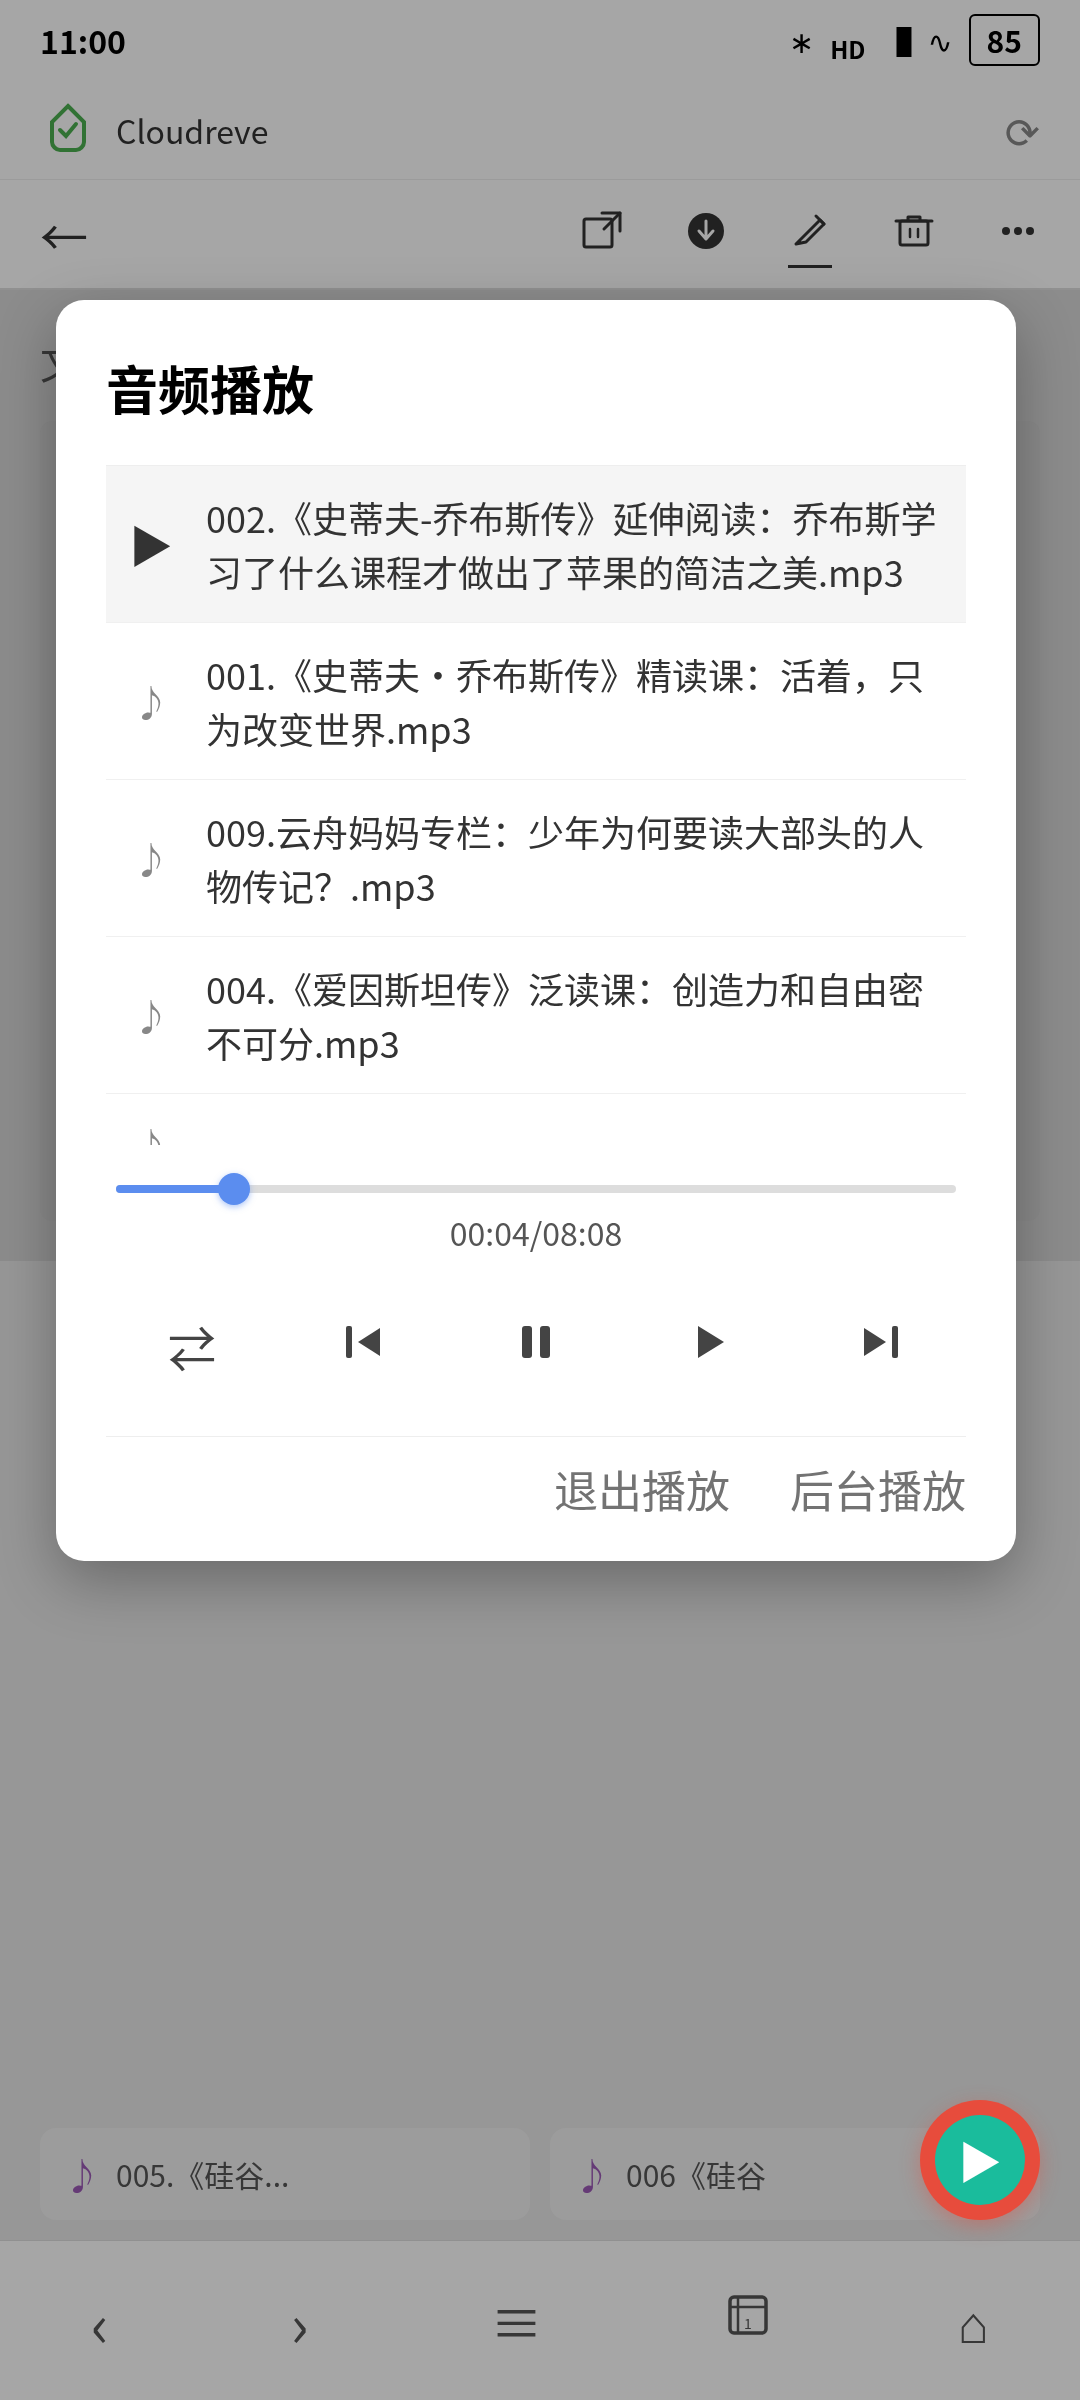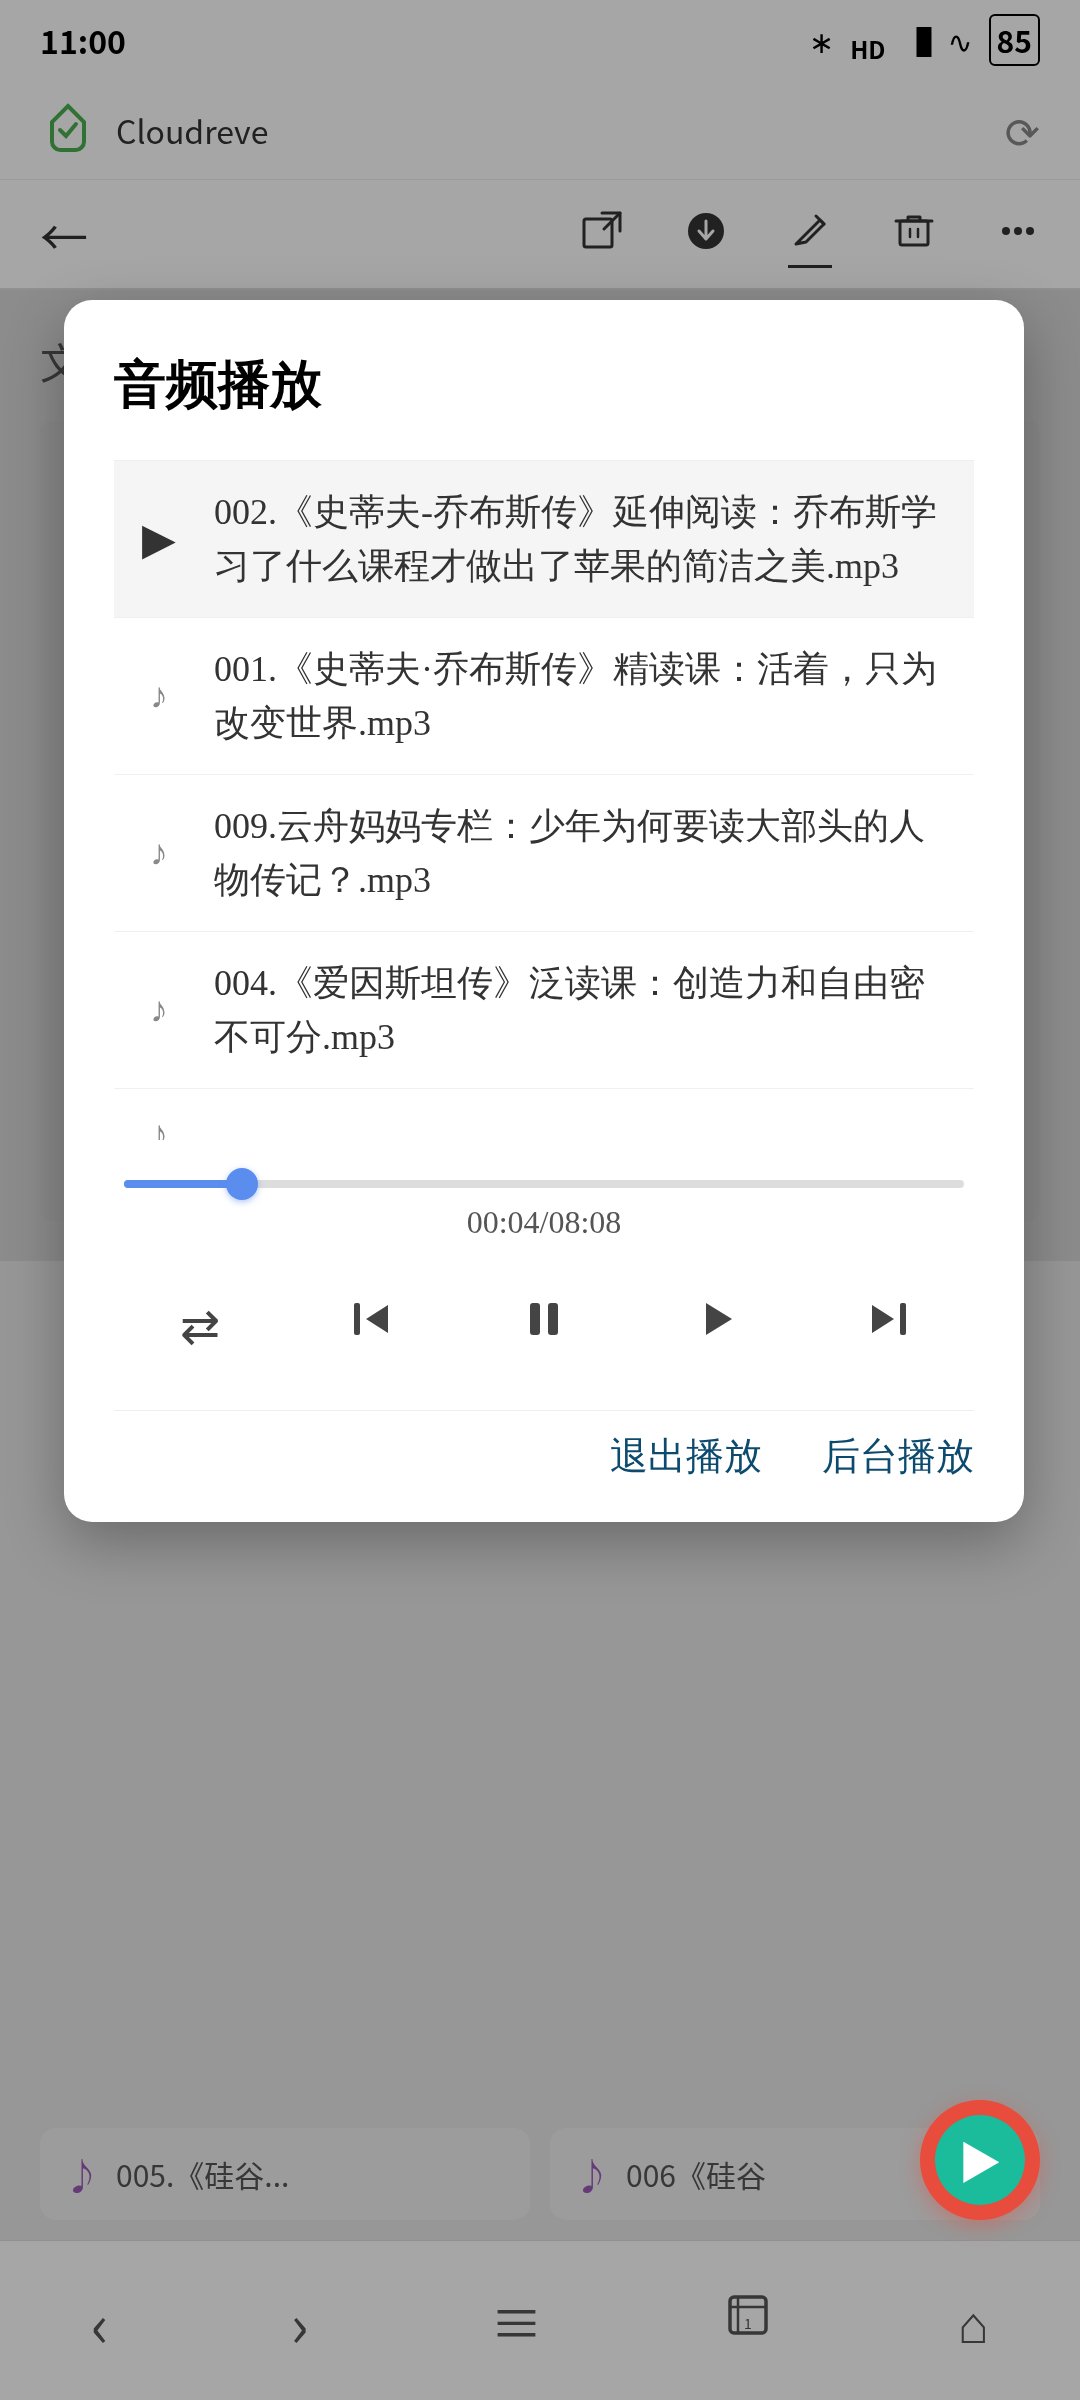--- a/index.html
+++ b/index.html
@@ -35,21 +35,21 @@
     }
     .status-icons span {
       font-size: 30px;
       color: #000;
     }
     .battery-box {
       display: inline-flex;
       align-items: center;
       border: 2px solid #000;
       border-radius: 6px;
-      padding: 2px 6px;
+      padding: 2px 16px;
       font-size: 24px;
       font-weight: 600;
       position: relative;
     }
 
     
     .app-bar {
       width: 100%;
       height: 100px;
       background: #fff;
@@ -123,28 +123,27 @@
       width: 100%;
       height: 100%;
       background: rgba(0,0,0,0.35);
       z-index: 10;
     }
 
     
     .dialog {
       position: absolute;
       top: 300px;
-      left: 64px;
+      left: 56px;
       width: 960px;
       background: #fff;
       border-radius: 28px;
       z-index: 20;
       padding: 50px 50px 40px;
       box-shadow: 0 20px 60px rgba(0,0,0,0.3);
-      font-family: Liberation Serif, serif;
     }
     .dialog-title {
       font-size: 52px;
       font-weight: 700;
       color: #000;
       margin-bottom: 40px;
     }
 
     
     .playlist {
@@ -237,22 +236,22 @@
     
     .dialog-footer {
       display: flex;
       justify-content: flex-end;
       gap: 60px;
       margin-top: 30px;
       padding-top: 20px;
       border-top: 1px solid #eee;
     }
     .dialog-btn {
-      font-size: 38px;
-      color: #0c4a6e;
+      font-size: 44px;
+      color: #737373;
       cursor: pointer;
     }
 
     
     .bottom-tiles {
       position: absolute;
       bottom: 160px;
       left: 0;
       width: 100%;
       display: flex;

